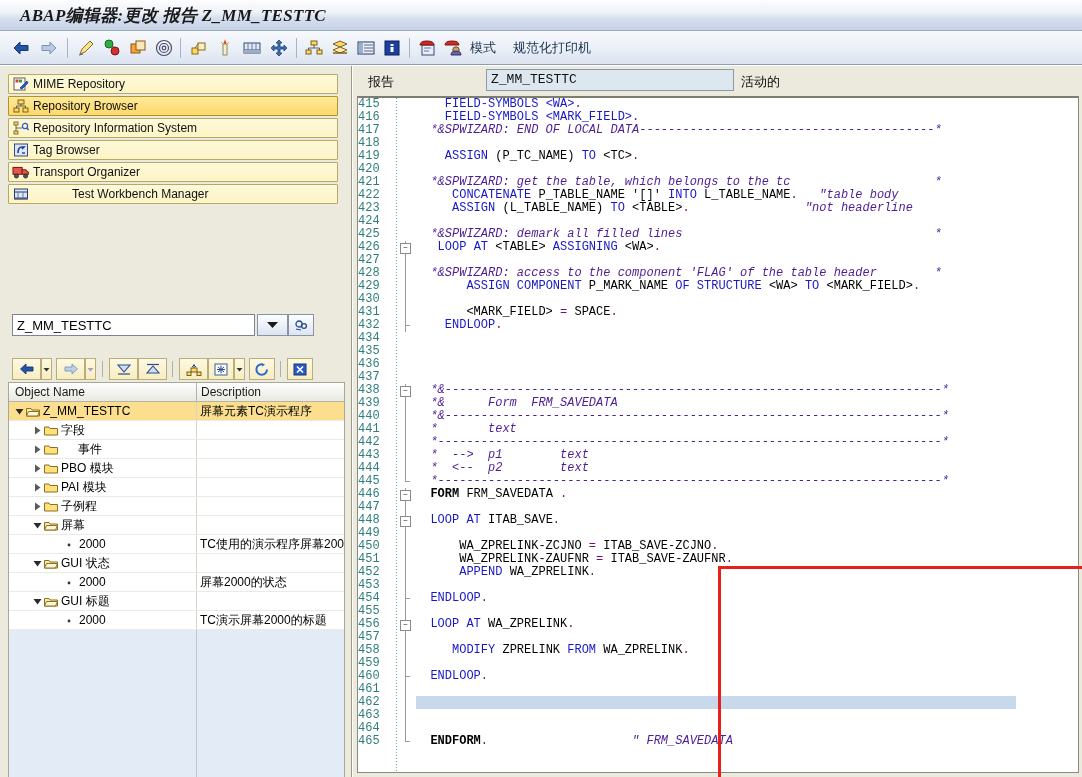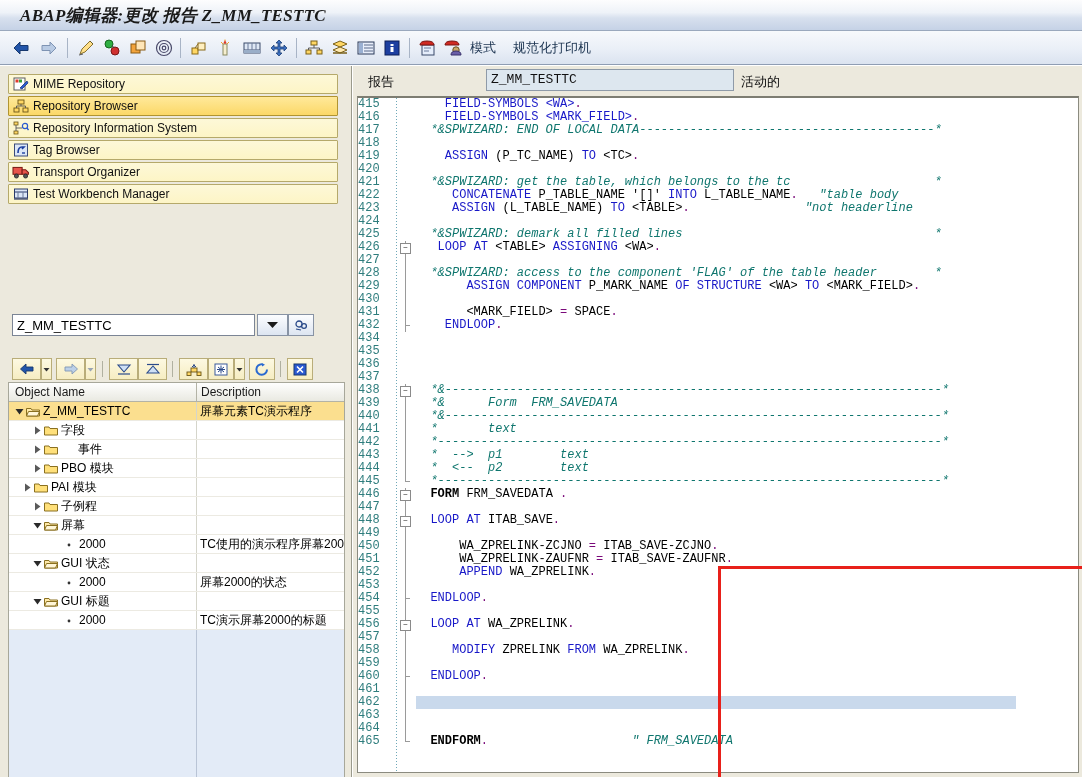--- a/index.html
+++ b/index.html
@@ -97,21 +97,21 @@
   #edhead .act{position:absolute;left:388px;top:7px;font-size:13px;color:#111;}
   #edborder{position:absolute;left:4px;top:30px;width:722px;height:677px;
     border:1px solid #8b8b80;border-top:2px solid #7d7d72;background:#fff;box-sizing:border-box;overflow:hidden;}
   #codearea{position:absolute;left:0;top:0;width:720px;height:675px;background:#fff;
     font-family:"Liberation Mono","DejaVu Sans Mono",monospace;font-size:12px;}
   .cl{position:relative;height:13px;line-height:13px;white-space:pre;}
   .ln{position:absolute;left:0;top:0;width:38px;color:#2e7d7d;
       font-family:"Liberation Mono","DejaVu Sans Mono",monospace;font-size:12px;}
   .src{position:absolute;left:58px;top:0;white-space:pre;color:#000;}
   .kw{color:#1818c8;}
-  .cm{color:#0f766e;font-style:italic;}
+  .cm{color:#4c1d95;font-style:italic;}
   .pu{color:#7a0a7a;}
   .bd{font-weight:bold;color:#000;}
   .hlrow{position:absolute;left:58px;top:0;height:13px;background:#c9d9ec;}
   .vrule{position:absolute;left:47px;width:1px;background:#9a9a9a;}
   .fold{position:absolute;left:42px;width:9px;height:9px;top:2px;border:1px solid #8a8a8a;background:#fff;
         font-size:8px;line-height:7px;text-align:center;color:#333;font-family:"Liberation Sans",sans-serif;}
   .tick{position:absolute;left:47px;width:5px;height:1px;background:#9a9a9a;}
   #ruler{position:absolute;left:38px;top:0;width:1px;height:675px;
     background-image:linear-gradient(to bottom,#6fa8b8 50%,transparent 50%);background-size:1px 3px;}
   #redbox{position:absolute;left:365px;top:500px;width:600px;height:270px;
@@ -311,21 +311,21 @@
   <div class="navbtn" style="top:96px;">
     <svg width="16" height="14" viewBox="0 0 16 14" class="ni">
         <rect x="1" y="3" width="8" height="6" fill="#e8554a" stroke="#7a1a14" stroke-width=".9"></rect>
         <path d="M9 5 L12 5 L14.5 7.5 L14.5 9 L9 9 Z" fill="#e8554a" stroke="#7a1a14" stroke-width=".9"></path>
         <circle cx="4" cy="10.5" r="1.8" fill="#555" stroke="#222" stroke-width=".7"></circle>
         <circle cx="12" cy="10.5" r="1.8" fill="#555" stroke="#222" stroke-width=".7"></circle>
       </svg>
     <span class="nl">Transport Organizer</span>
   </div>
 
-  <div class="navbtn" style="top:118px;">
+  <div class="navbtn" style="top:118px;gap:39px;">
     <span class="ni">
       <svg width="16" height="14" viewBox="0 0 16 14">
           <rect x="1.5" y="2" width="13" height="9" fill="#dbe6f7" stroke="#2a3a6a" stroke-width="1"></rect>
           <path d="M1.5 5 L14.5 5" stroke="#2a3a6a" stroke-width="1"></path>
           <path d="M5 5 L5 11 M10 5 L10 11" stroke="#6a7a9a" stroke-width="1"></path>
           <path d="M1 12 L15 12" stroke="#2a3a6a" stroke-width="1.2"></path>
         </svg>
     </span>
     <span class="nl">Test Workbench Manager</span>
   </div>
@@ -487,21 +487,21 @@
                 <path d="M0.5 2 L5 2 L6 3.5 L13.5 3.5 L13.5 10 L0.5 10 Z" fill="#ffe07a" stroke="#8a7020" stroke-width="1"></path>
               </svg>
             </span>
             <span style="margin-left:3px">PBO 模块</span>
           </div>
           <div class="c2">
             <span></span>
           </div>
         </div>
         <div class="trow">
-          <div class="c1" style="padding-left:12px">
+          <div class="c1" style="padding-left:22px">
             <span class="twist">
               <svg width="9" height="9" viewBox="0 0 9 9">
                 <path d="M2 0.5 L7.5 4.5 L2 8.5 Z" fill="#5a5a5a"></path>
               </svg>
             </span>
             <span class="tfold">
               <svg width="14" height="11" viewBox="0 0 14 11">
                 <path d="M0.5 2 L5 2 L6 3.5 L13.5 3.5 L13.5 10 L0.5 10 Z" fill="#ffe07a" stroke="#8a7020" stroke-width="1"></path>
               </svg>
             </span>

